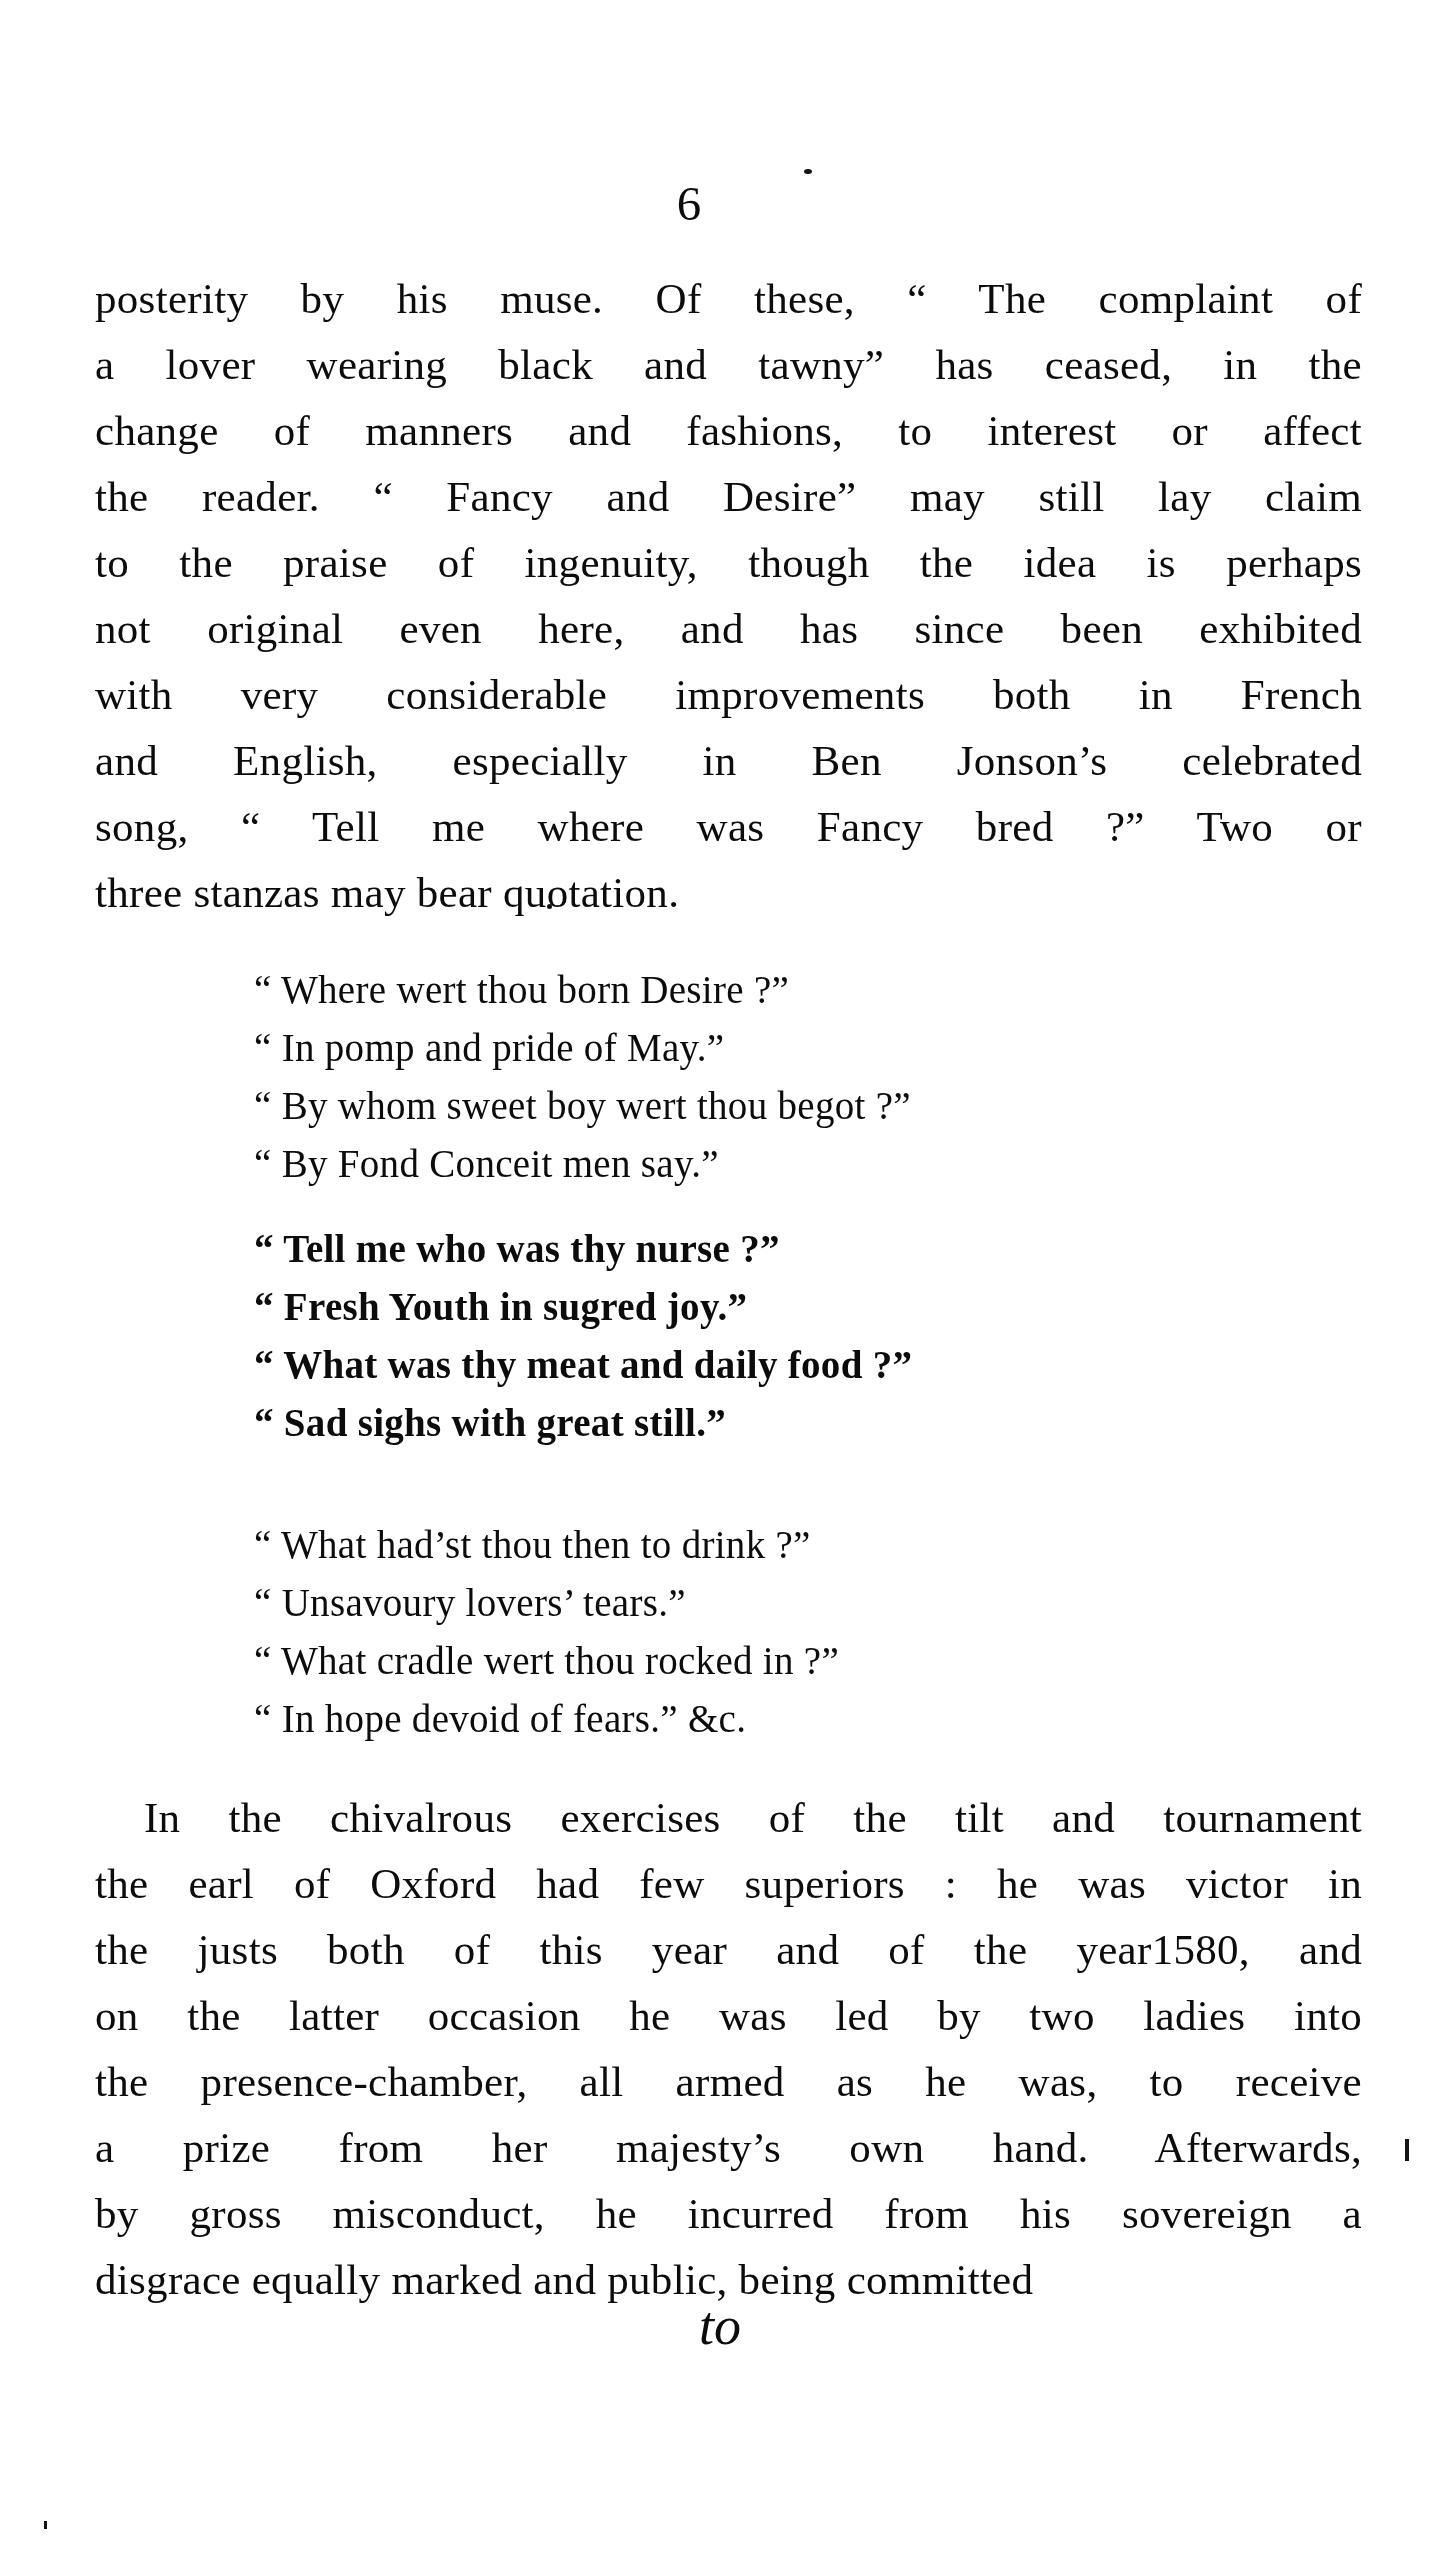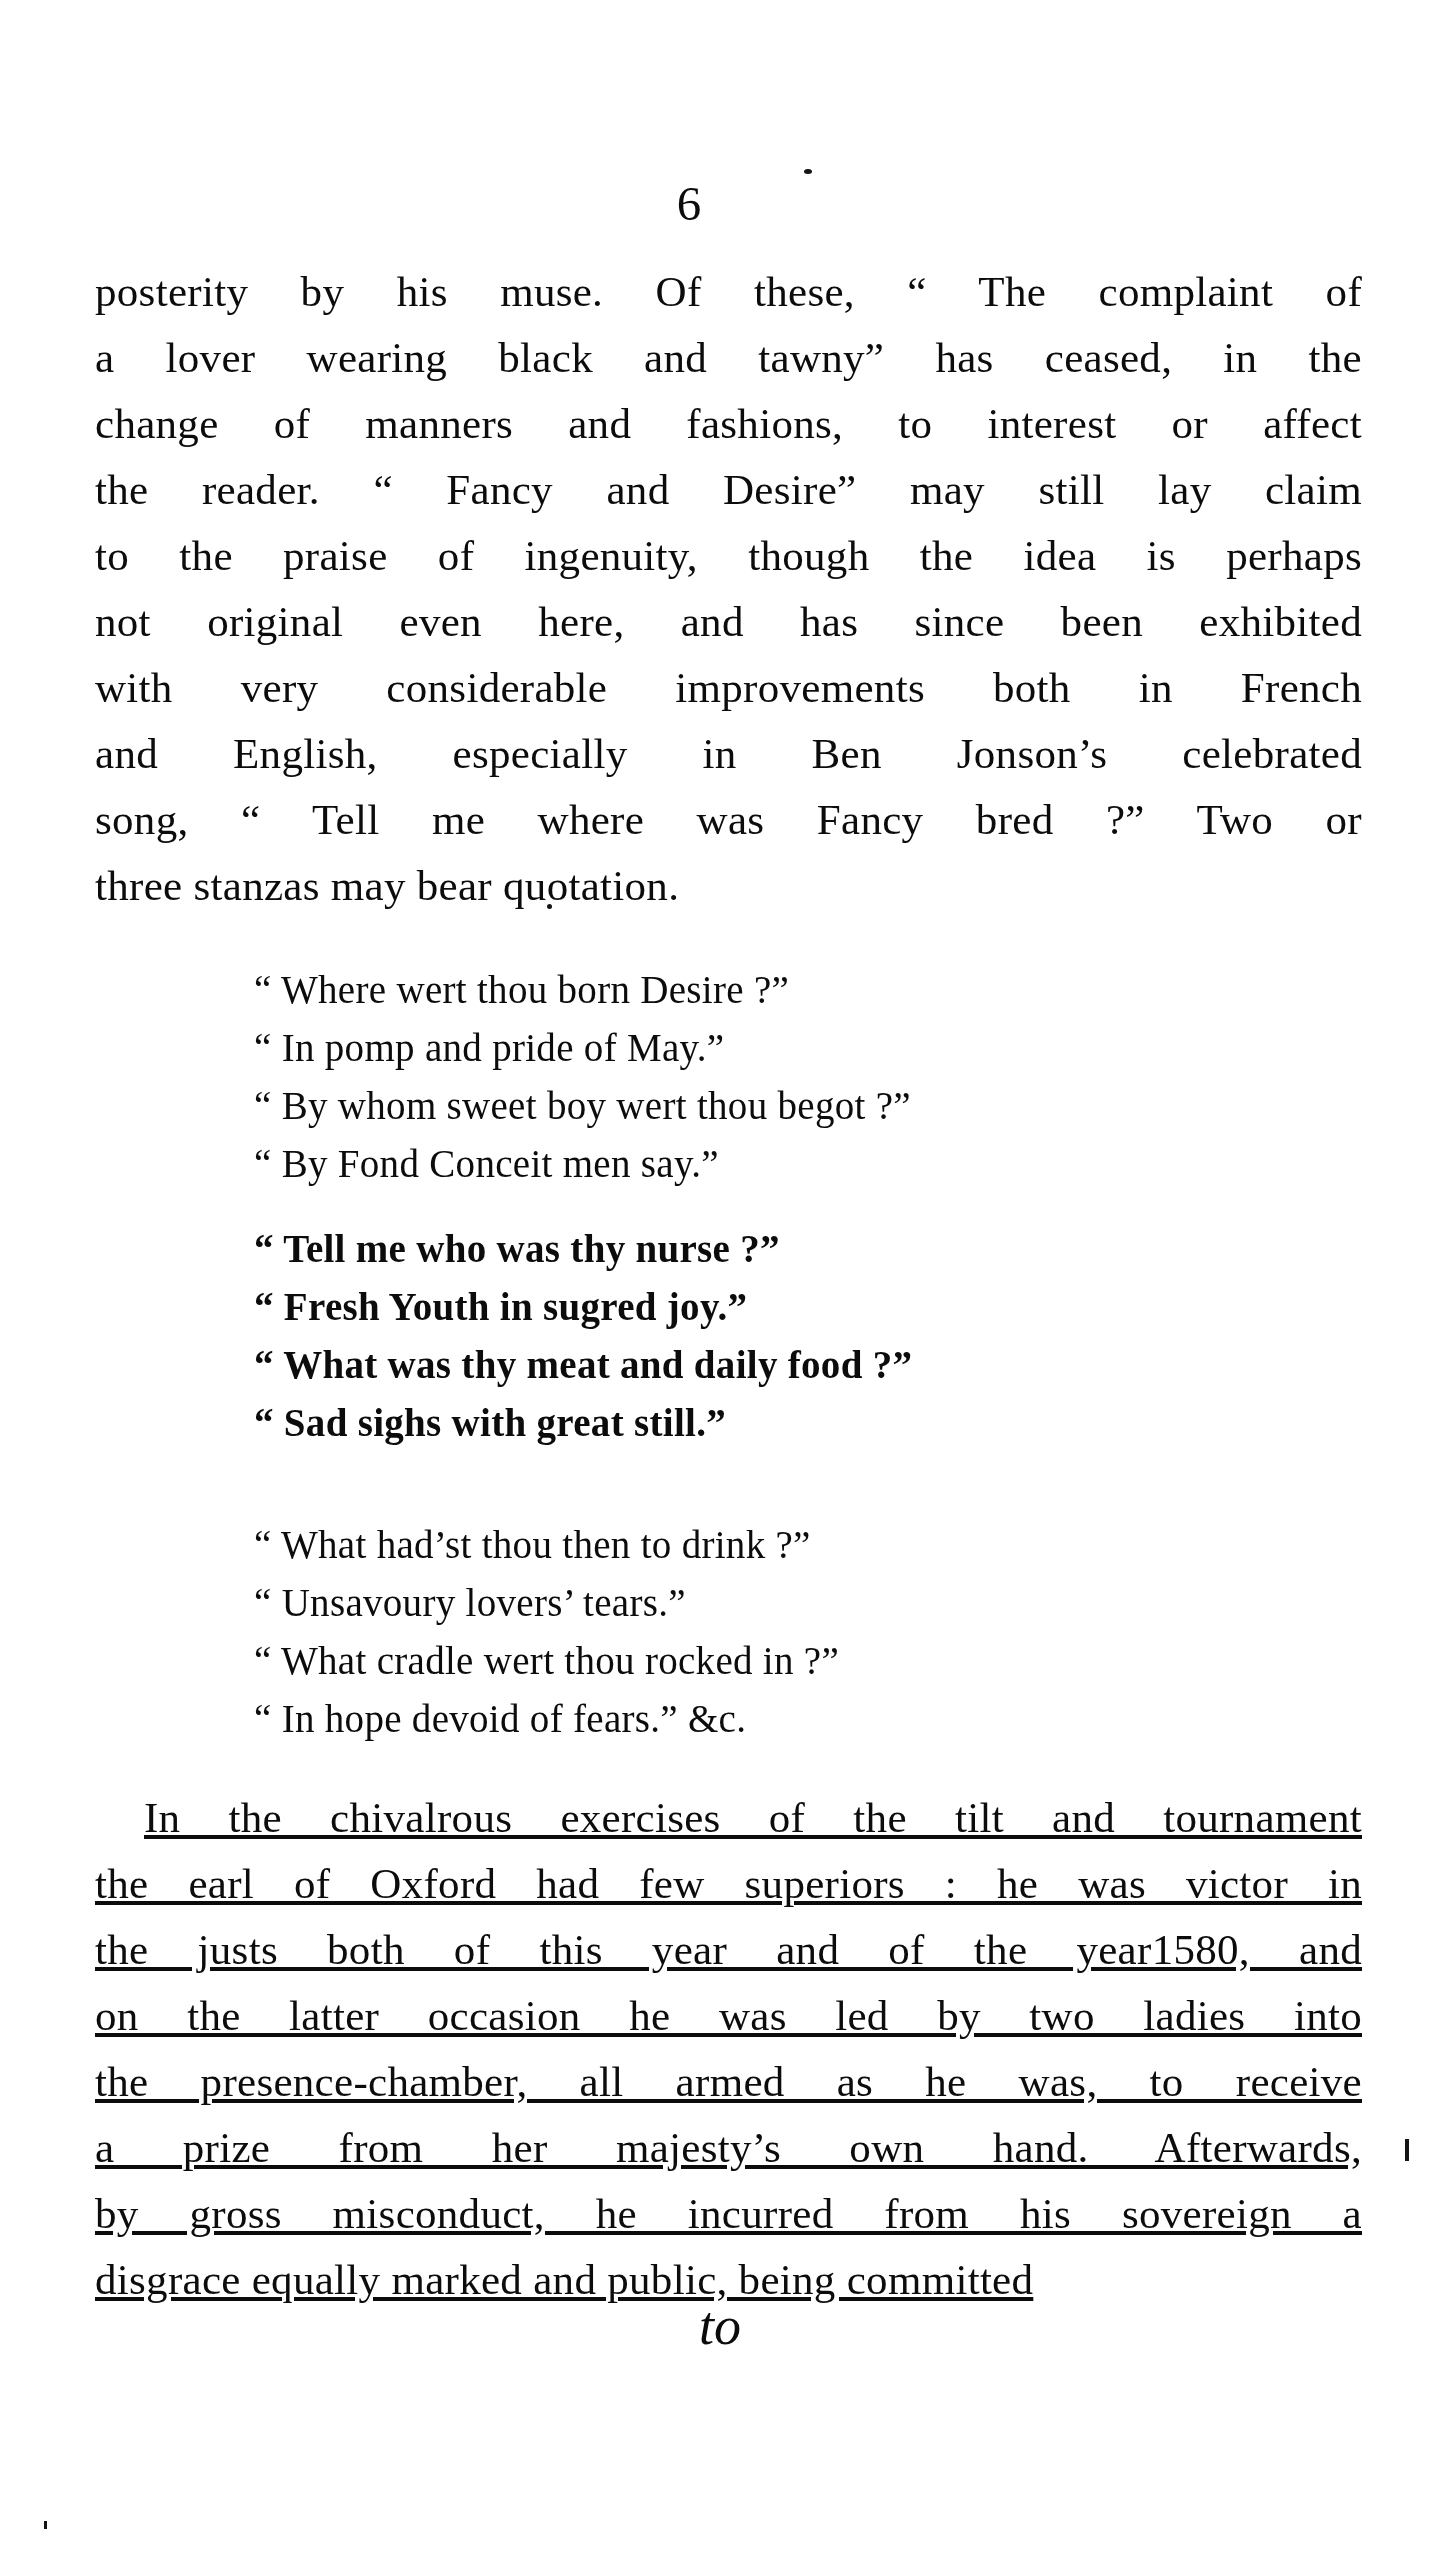--- a/index.html
+++ b/index.html
@@ -35,22 +35,22 @@
     text-align-last: justify;
     text-justify: inter-word;
   }
   .para .line.last {
     text-align: center;
     text-align-last: left;
   }
   .para .line.indent {
     text-indent: 49px;
   }
-  .p1 { top: 259px; }
-  .p2 { top: 1785px; text-decoration: underline; }
+  .p1 { top: 266px; }
+  .p2 { top: 1785px; }
   .stanza {
     position: absolute;
     left: 254px;
     width: 1022px;
     font-size: 39px;
     line-height: 58px;
     letter-spacing: 0.3px;
   }
   .s1 { top: 961px; }
   .s2 { top: 1220px; font-weight: bold; }

